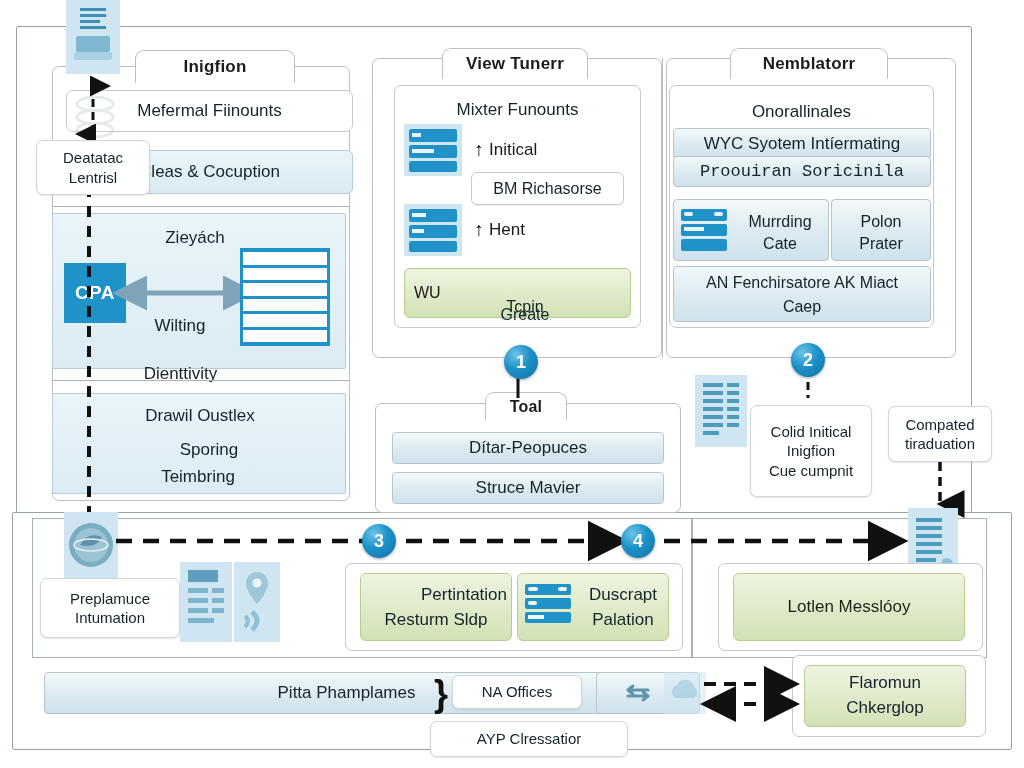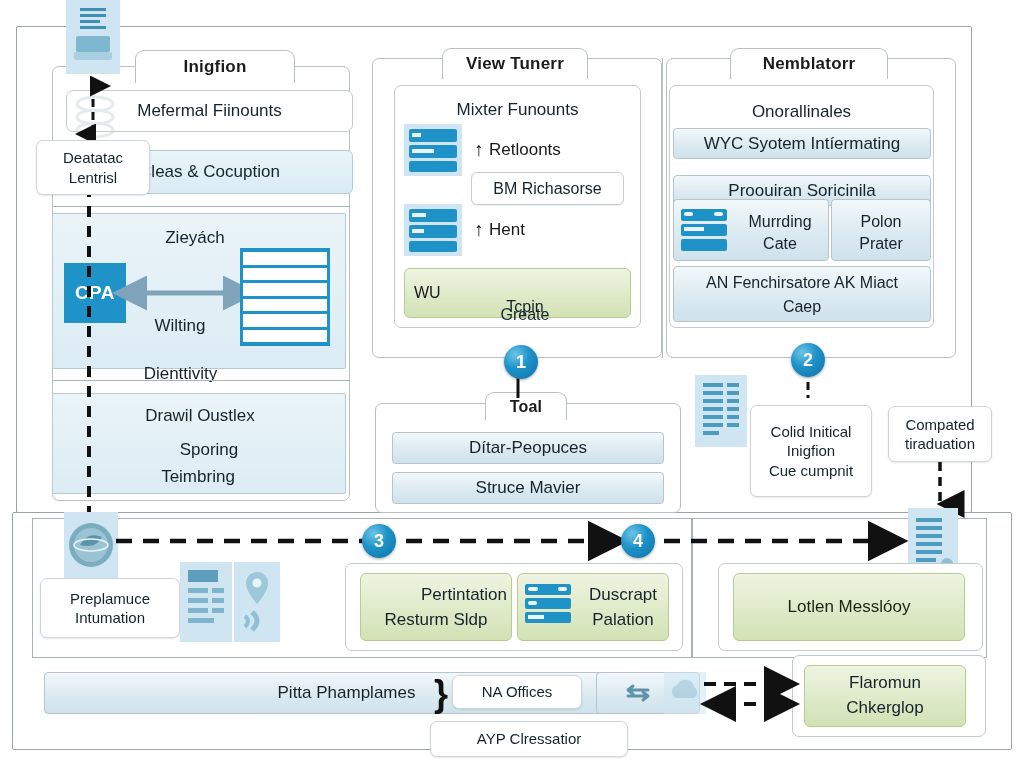--- a/index.html
+++ b/index.html
@@ -183,21 +183,21 @@
   <div class="abs paleblue" style="left:404px;top:124px;width:58px;height:52px;">
     <svg viewBox="0 0 58 52" style="width:58px;height:52px;">
       <rect x="5" y="5" width="48" height="13" rx="2" fill="#1f93c8"></rect>
       <rect x="8" y="9" width="9" height="4" fill="#eaf6fb"></rect>
       <rect x="5" y="21" width="48" height="13" rx="2" fill="#1f93c8"></rect>
       <rect x="8" y="25" width="22" height="4" fill="#eaf6fb"></rect>
       <rect x="5" y="37" width="48" height="11" rx="2" fill="#1f93c8"></rect>
     </svg>
   </div>
   <div class="abs" style="left:472px;top:139px;width:14px;height:22px;color:#111;font-size:19px;line-height:22px;text-align:center;">↑</div>
-  <div class="abs" style="left:489px;top:139px;width:150px;height:22px;font-size:17px;line-height:22px;">Retloonts</div>
+  <div class="abs" style="left:489px;top:139px;width:150px;height:22px;font-size:17px;line-height:22px;">Initical</div>
 
   <div class="abs chip-plain" style="left:471px;top:172px;width:153px;height:33px;font-size:16px;">BM Richasorse</div>
 
   <div class="abs paleblue" style="left:404px;top:204px;width:58px;height:52px;">
     <svg viewBox="0 0 58 52" style="width:58px;height:52px;">
       <rect x="5" y="5" width="48" height="13" rx="2" fill="#1f93c8"></rect>
       <rect x="8" y="9" width="14" height="4" fill="#eaf6fb"></rect>
       <rect x="5" y="21" width="48" height="13" rx="2" fill="#1f93c8"></rect>
       <rect x="8" y="25" width="12" height="4" fill="#eaf6fb"></rect>
       <rect x="5" y="37" width="48" height="11" rx="2" fill="#1f93c8"></rect>
@@ -214,21 +214,21 @@
   <div class="abs grpbox" style="left:666px;top:58px;width:290px;height:300px;"></div>
   <div class="abs grptab" style="left:730px;top:48px;width:158px;height:31px;">
     <span>Nemblatorr</span>
   </div>
 
   <div class="abs innerbox" style="left:669px;top:85px;width:265px;height:243px;"></div>
 
   <div class="abs plainlabel" style="left:669px;top:100px;width:265px;height:24px;font-size:17px;">Onorallinales</div>
 
   <div class="abs chip" style="left:673px;top:128px;width:258px;height:31px;font-size:17px;">WYC Syotem Intíermating</div>
-  <div class="abs chip" style="left:673px;top:175px;width:258px;height:31px;font-size:17px;">Proouiran Soricinila</div>
+  <div class="abs chip" style="left:673px;top:156px;width:258px;height:31px;font-size:17px;font-family:Liberation Mono, monospace;">Proouiran Soricinila</div>
 
   <div class="abs chip" style="left:673px;top:199px;width:156px;height:62px;justify-content:flex-start;padding-left:4px;"></div>
   <div class="abs" style="left:678px;top:206px;width:52px;height:48px;">
     <svg viewBox="0 0 52 48" style="width:52px;height:48px;">
       <rect x="3" y="3" width="46" height="12" rx="2" fill="#1f93c8"></rect>
       <rect x="6" y="6" width="9" height="4" rx="2" fill="#eaf6fb"></rect>
       <rect x="36" y="6" width="9" height="4" rx="2" fill="#eaf6fb"></rect>
       <rect x="3" y="18" width="46" height="12" rx="2" fill="#1f93c8"></rect>
       <rect x="6" y="21" width="20" height="4" fill="#eaf6fb"></rect>
       <rect x="3" y="33" width="46" height="12" rx="2" fill="#1f93c8"></rect>

